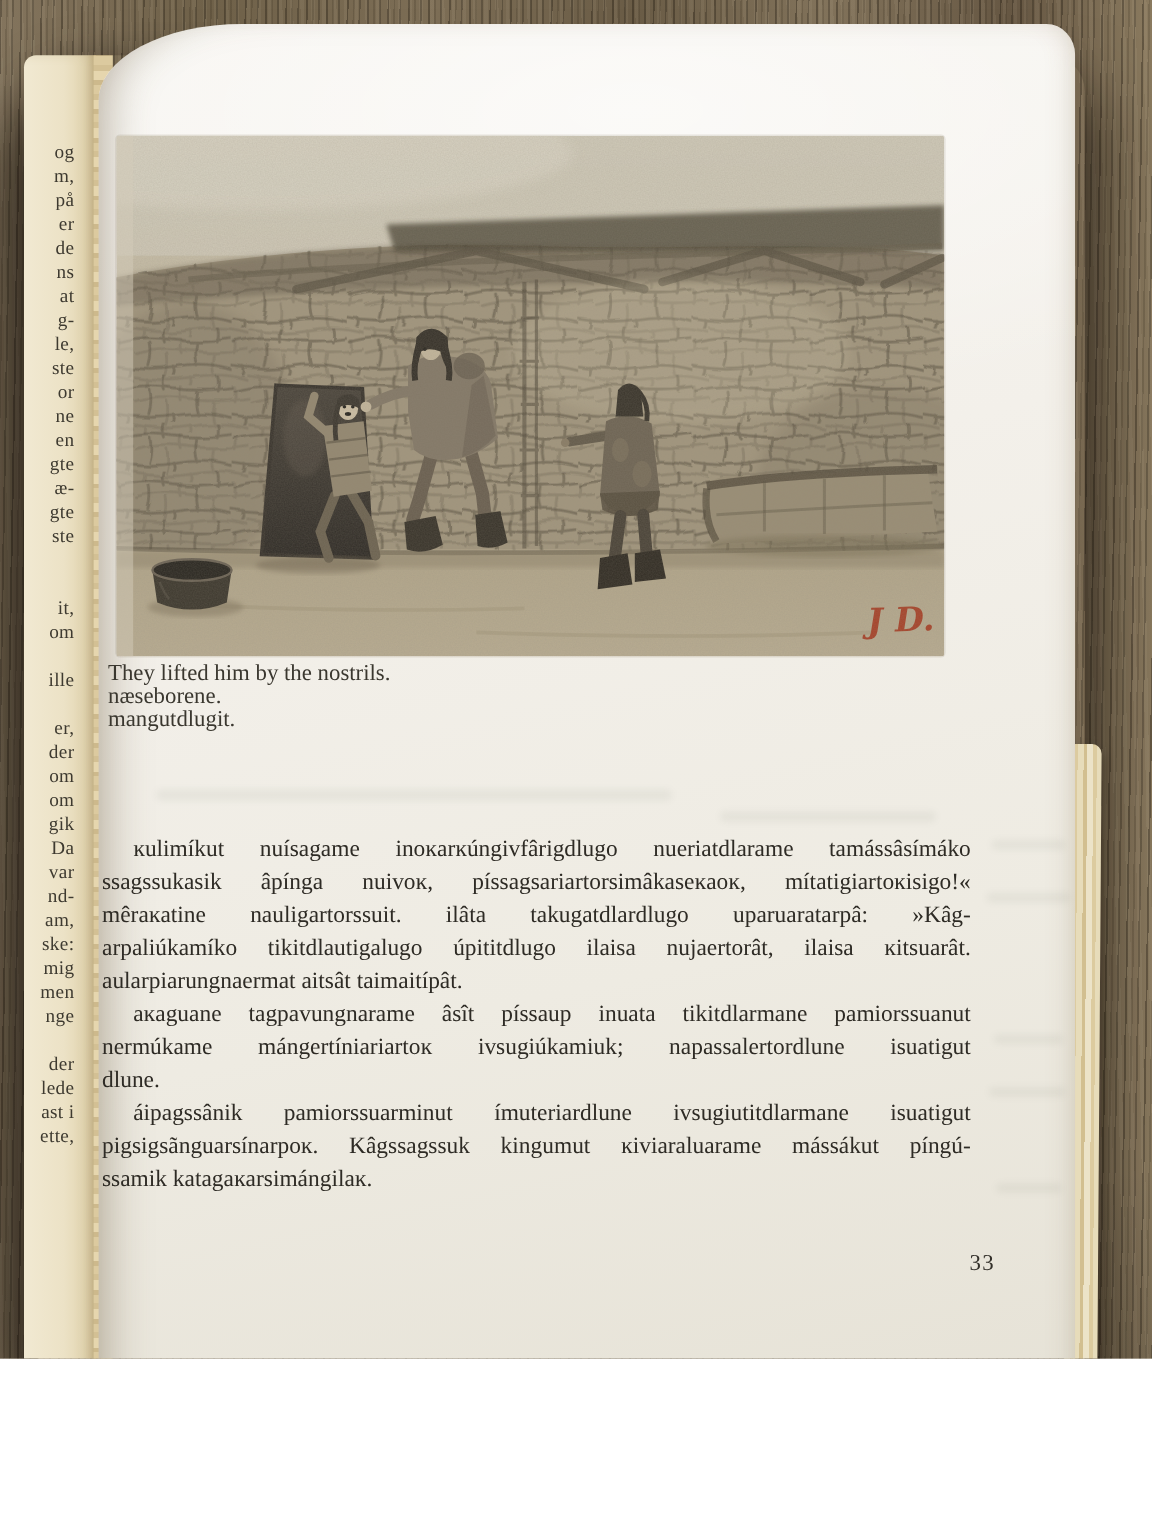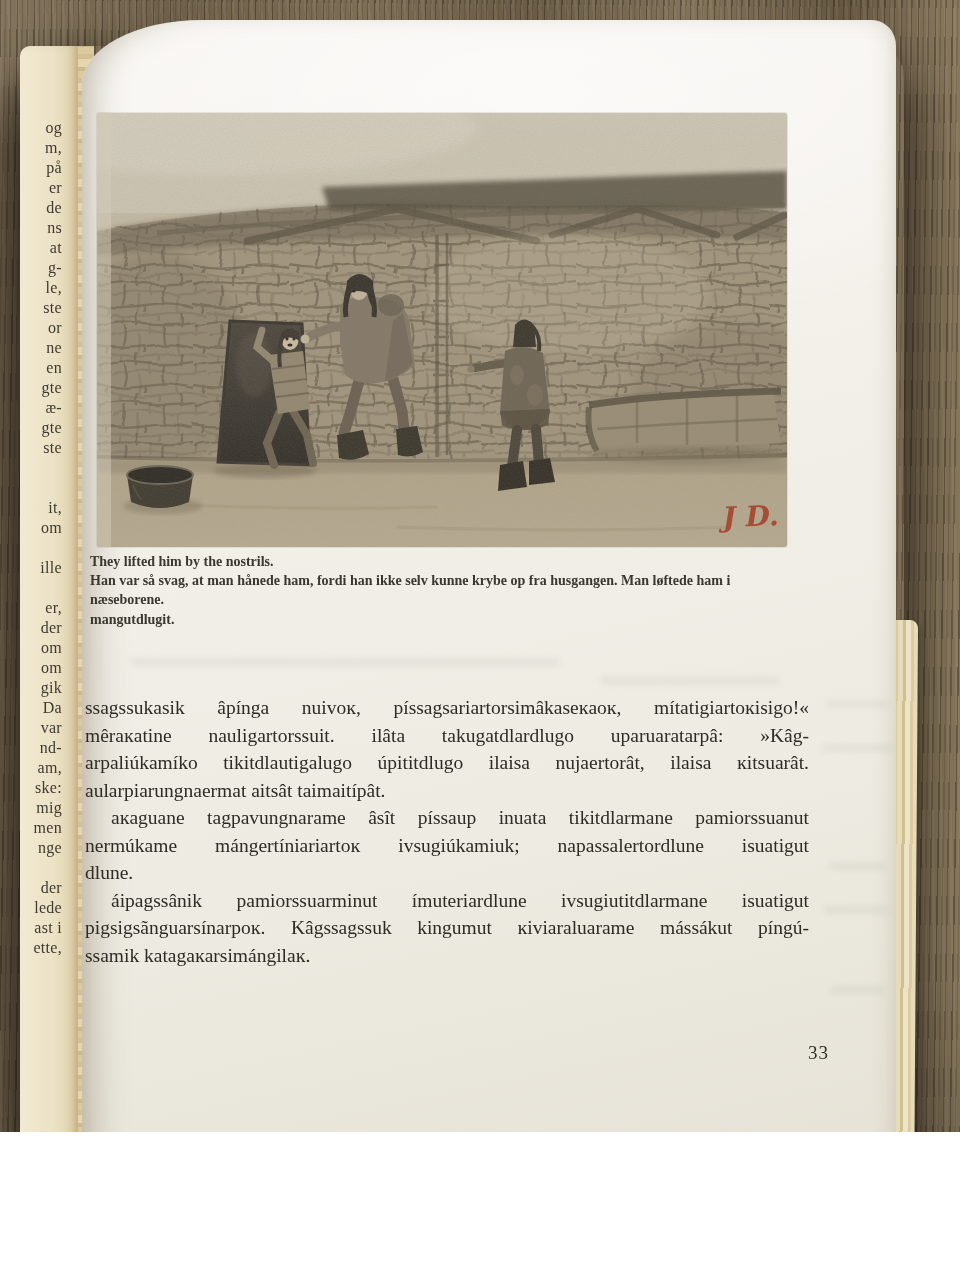--- a/index.html
+++ b/index.html
@@ -44,21 +44,21 @@
   .bottom-stack{position:absolute;left:470px;top:1200px;width:430px;height:20px;
     background:linear-gradient(180deg,#f0ead8,#dfd2ac);
     border-radius:4px 4px 10px 6px;transform:rotate(-.7deg);
     box-shadow:0 8px 12px rgba(20,14,6,.4);}
   .content{position:absolute;inset:0;}
   
   .illu{position:absolute;left:97px;top:113px;width:690px;height:434px;
     border-radius:3px;overflow:hidden;box-shadow:0 0 0 1px rgba(120,108,84,.15);}
   
   .caption{position:absolute;left:90px;top:552px;width:732px;
-    font-size:14px;line-height:19.2px;color:#3a372f;font-weight:bold;}
+    font-size:19px;line-height:19.2px;color:#3a372f;}
   .cap-line{white-space:nowrap;height:19.2px;}
   
   .bodytext{position:absolute;left:85px;top:694px;width:724px;
     font-size:19.5px;line-height:27.5px;color:#2e2b25;}
   .bline{text-align:justify;text-align-last:justify;-moz-text-align-last:justify;
     height:27.5px;white-space:normal;}
   .bline.first{text-indent:26px;}
   .bline.last{text-align-last:left;}
   .pagenum{position:absolute;left:764px;top:1042px;width:50px;
     font-size:19px;color:#33302a;letter-spacing:1px;margin-left:44px;}
@@ -283,27 +283,27 @@
 
         <text x="626" y="414" font-size="28" font-style="italic" font-weight="bold" font-family="'DejaVu Serif',serif" fill="#a8452c" transform="rotate(-2 626 414)">J D.</text>
 
         <rect width="690" height="434" filter="url(#grain)" opacity=".5"></rect>
         <rect width="14" height="434" fill="#d3ccba" opacity=".5"></rect>
       </svg>
     </div>
 
     <div class="caption" id="caption">
         <div class="cap-line">They lifted him by the nostrils.</div>
-        <div class="cap-line">Han var så svag, at man hånede ham, fordi han ikke selv kunne krybe op fra husgangen. Man løftede ham i</div>
         <div class="cap-line">næseborene.</div>
         <div class="cap-line">mangutdlugit.</div>
       </div>
 
     <div class="bodytext" id="bodytext">
         <div>
+          <div class="bline first">ĸulimíkut nuísagame inoĸarĸúngivfârigdlugo nueriatdlarame tamássâsímáko</div>
           <div class="bline">ssagssukasik âpínga nuivoĸ, píssagsariartorsimâkaseĸaoĸ, mítatigiartoĸisigo!«</div>
           <div class="bline">mêraĸatine nauligartorssuit. ilâta takugatdlardlugo uparuaratarpâ: »Kâg-</div>
           <div class="bline">arpaliúkamíko tikitdlautigalugo úpititdlugo ilaisa nujaertorât, ilaisa ĸitsuarât.</div>
           <div class="bline last">aularpiarungnaermat aitsât taimaitípât.</div>
         </div>
         <div>
           <div class="bline first">aĸaguane tagpavungnarame âsît píssaup inuata tikitdlarmane pamiorssuanut</div>
           <div class="bline">nermúkame mángertíniariartoĸ ivsugiúkamiuk; napassalertordlune isuatigut</div>
           <div class="bline last">dlune.</div>
         </div>

